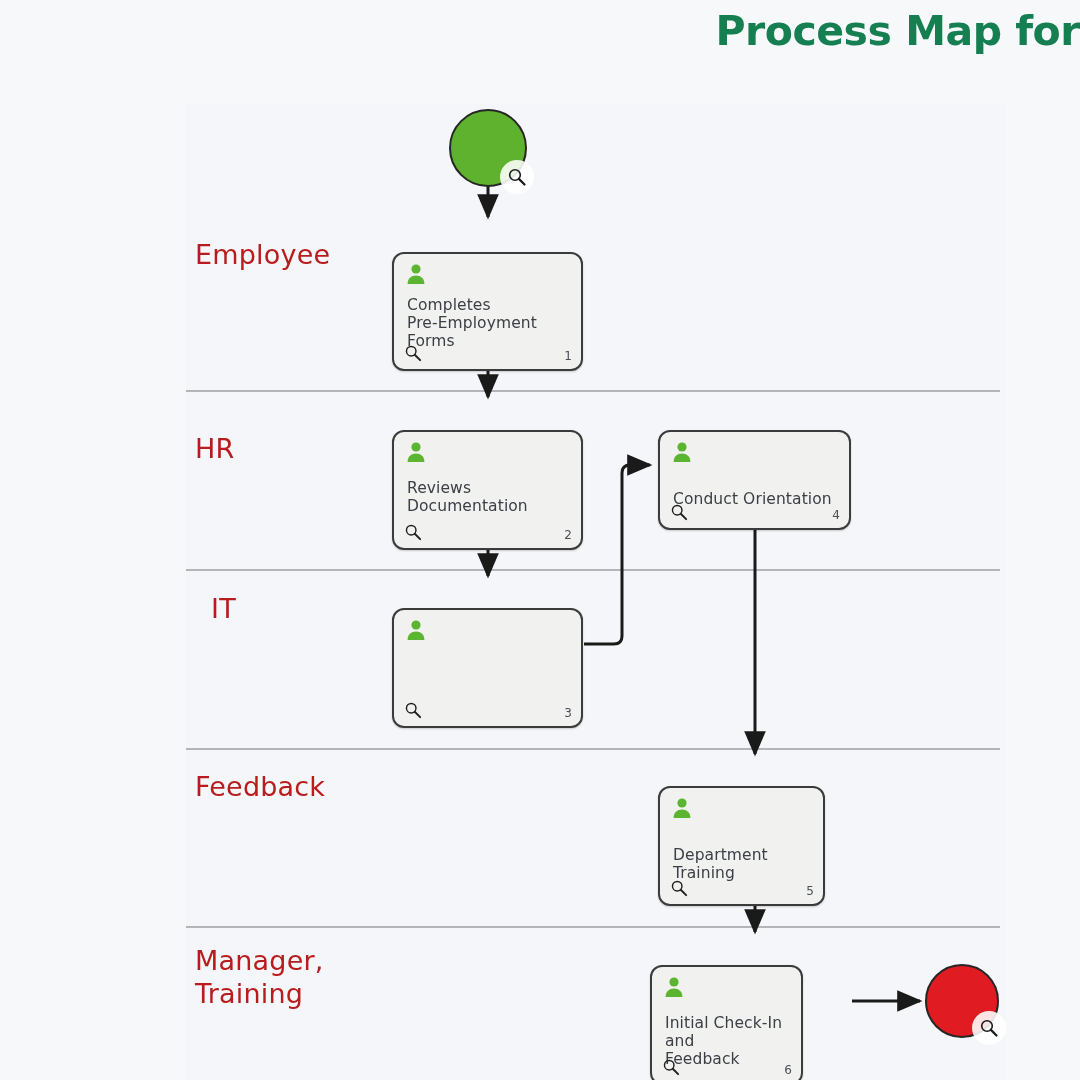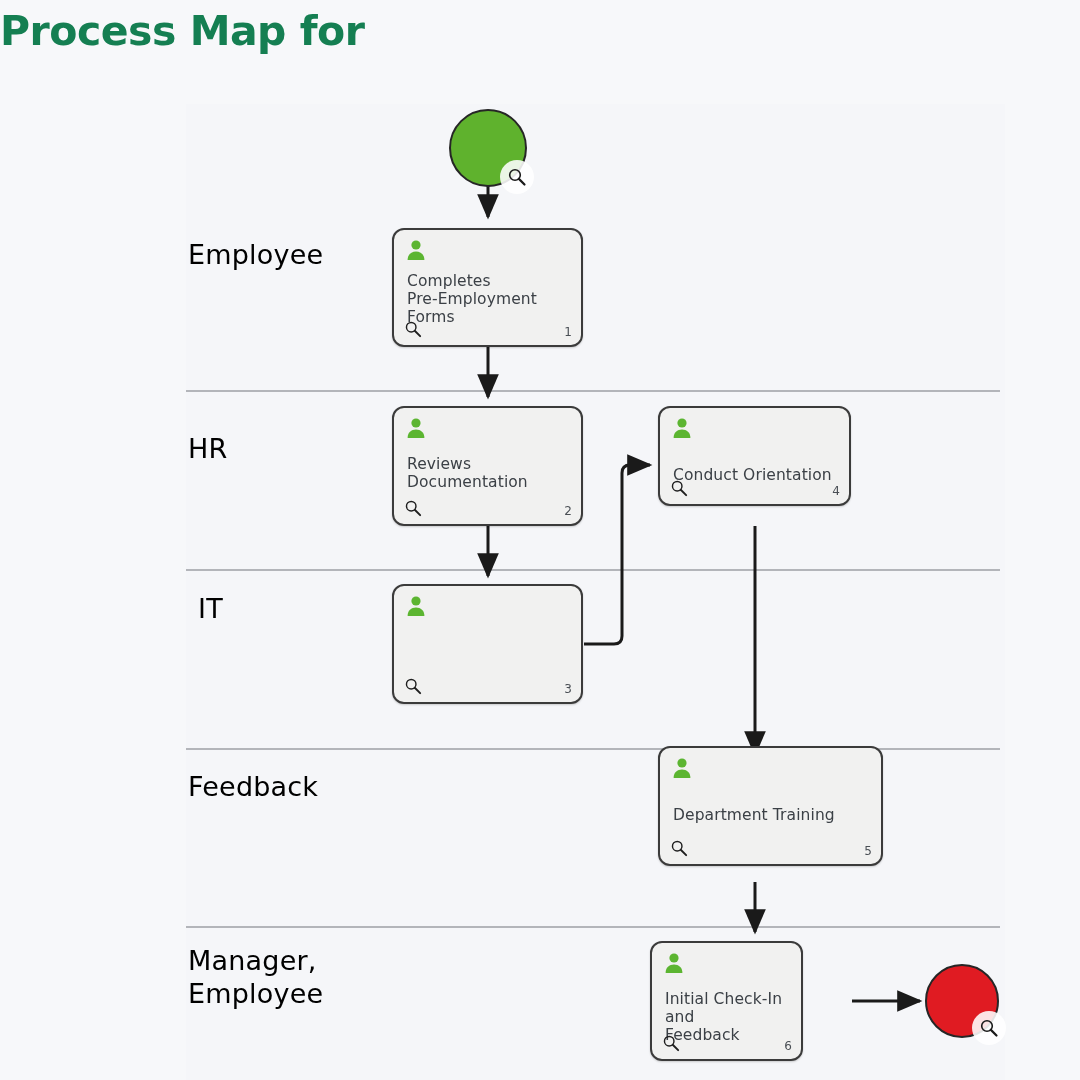--- a/index.html
+++ b/index.html
@@ -22,21 +22,21 @@
     height: 1080px;
     background: #f7f8fa;
   }
 
   
   #title {
     position: absolute;
     left: 0;
     top: 8px;
     width: 1080px;
-    text-align: left;
+    text-align: right;
     color: #157f52;
     font-family: "DejaVu Sans", sans-serif;
     font-weight: bold;
     font-size: 41px;
     line-height: 46px;
     letter-spacing: -0.5px;
   }
   #title .t-line { display: block; white-space: pre; }
 
   
@@ -52,37 +52,39 @@
   .lane-divider {
     position: absolute;
     left: 186px;
     width: 814px;
     height: 0;
     border-top: 2px solid #b3b5ba;
   }
 
   .lane-label {
     position: absolute;
-    color: #000000;
+    color: #b91c1c;
     font-family: "DejaVu Sans", sans-serif;
     font-weight: 400;
     font-size: 27px;
     line-height: 33px;
     letter-spacing: 0.2px;
     white-space: pre-line;
+    margin-left: 7px;
   }
 
   
   .node {
     position: absolute;
     background: #f1f1f0;
     border: 2px solid #3b3b3b;
     border-radius: 12px;
     box-sizing: border-box;
     box-shadow: 0 1px 2px rgba(0,0,0,0.18);
+    margin-top: 24px;
   }
   .node .person-icon {
     position: absolute;
     left: 11px;
     top: 9px;
     width: 22px;
     height: 22px;
   }
   .node .node-text {
     position: absolute;
@@ -150,24 +152,24 @@
 
   <div id="panel"></div>
 
   <div class="lane-divider" style="top:390px;"></div>
   <div class="lane-divider" style="top:569px;"></div>
   <div class="lane-divider" style="top:748px;"></div>
   <div class="lane-divider" style="top:926px;"></div>
 
   <div class="lane-label" style="left:188px; top:238px;">Employee</div>
   <div class="lane-label" style="left:188px; top:432px;">HR</div>
-  <div class="lane-label" style="left:198px; top:592px;">IT</div>
+  <div class="lane-label" style="left:204px; top:592px;">IT</div>
   <div class="lane-label" style="left:188px; top:770px;">Feedback</div>
   <div class="lane-label" style="left:188px; top:944px;">Manager,
-Employee</div>
+Training</div>
 
   <svg id="wires" viewBox="0 0 1080 1080">
     <defs>
       <marker id="arrow" markerWidth="9" markerHeight="9" refX="7.6" refY="3.6" orient="auto" markerUnits="strokeWidth">
         <path d="M0,0 L8.4,3.6 L0,7.2 z" fill="#1a1a1a"></path>
       </marker>
     </defs>
     <g stroke="#1a1a1a" stroke-width="3" fill="none" marker-end="url(#arrow)">
       <path d="M488,182 L488,217"></path>
       <path d="M488,347 L488,397"></path>
@@ -244,21 +246,21 @@
       <path d="M2.6,21 C2.6,15.6 6.3,12.6 11,12.6 C15.7,12.6 19.4,15.6 19.4,21 Z" fill="#5cb531"></path>
     </svg>
     <div class="node-text" style="top:58px;">Conduct Orientation</div>
     <svg class="mag-icon" viewBox="0 0 20 20">
       <circle cx="7.6" cy="7.6" r="5" fill="none" stroke="#1f1f1f" stroke-width="1.5"></circle>
       <line x1="11.3" y1="11.3" x2="17" y2="17" stroke="#1f1f1f" stroke-width="2" stroke-linecap="round"></line>
     </svg>
     <div class="node-num">4</div>
   </div>
 
-  <div class="node" style="left:658px; top:746px; width:225px; height:120px;">
+  <div class="node" style="left:658px; top:762px; width:167px; height:120px;">
     <svg class="person-icon" viewBox="0 0 22 22">
       <circle cx="11" cy="6" r="4.6" fill="#5cb531"></circle>
       <path d="M2.6,21 C2.6,15.6 6.3,12.6 11,12.6 C15.7,12.6 19.4,15.6 19.4,21 Z" fill="#5cb531"></path>
     </svg>
     <div class="node-text" style="top:58px;">Department Training</div>
     <svg class="mag-icon" viewBox="0 0 20 20">
       <circle cx="7.6" cy="7.6" r="5" fill="none" stroke="#1f1f1f" stroke-width="1.5"></circle>
       <line x1="11.3" y1="11.3" x2="17" y2="17" stroke="#1f1f1f" stroke-width="2" stroke-linecap="round"></line>
     </svg>
     <div class="node-num">5</div>

